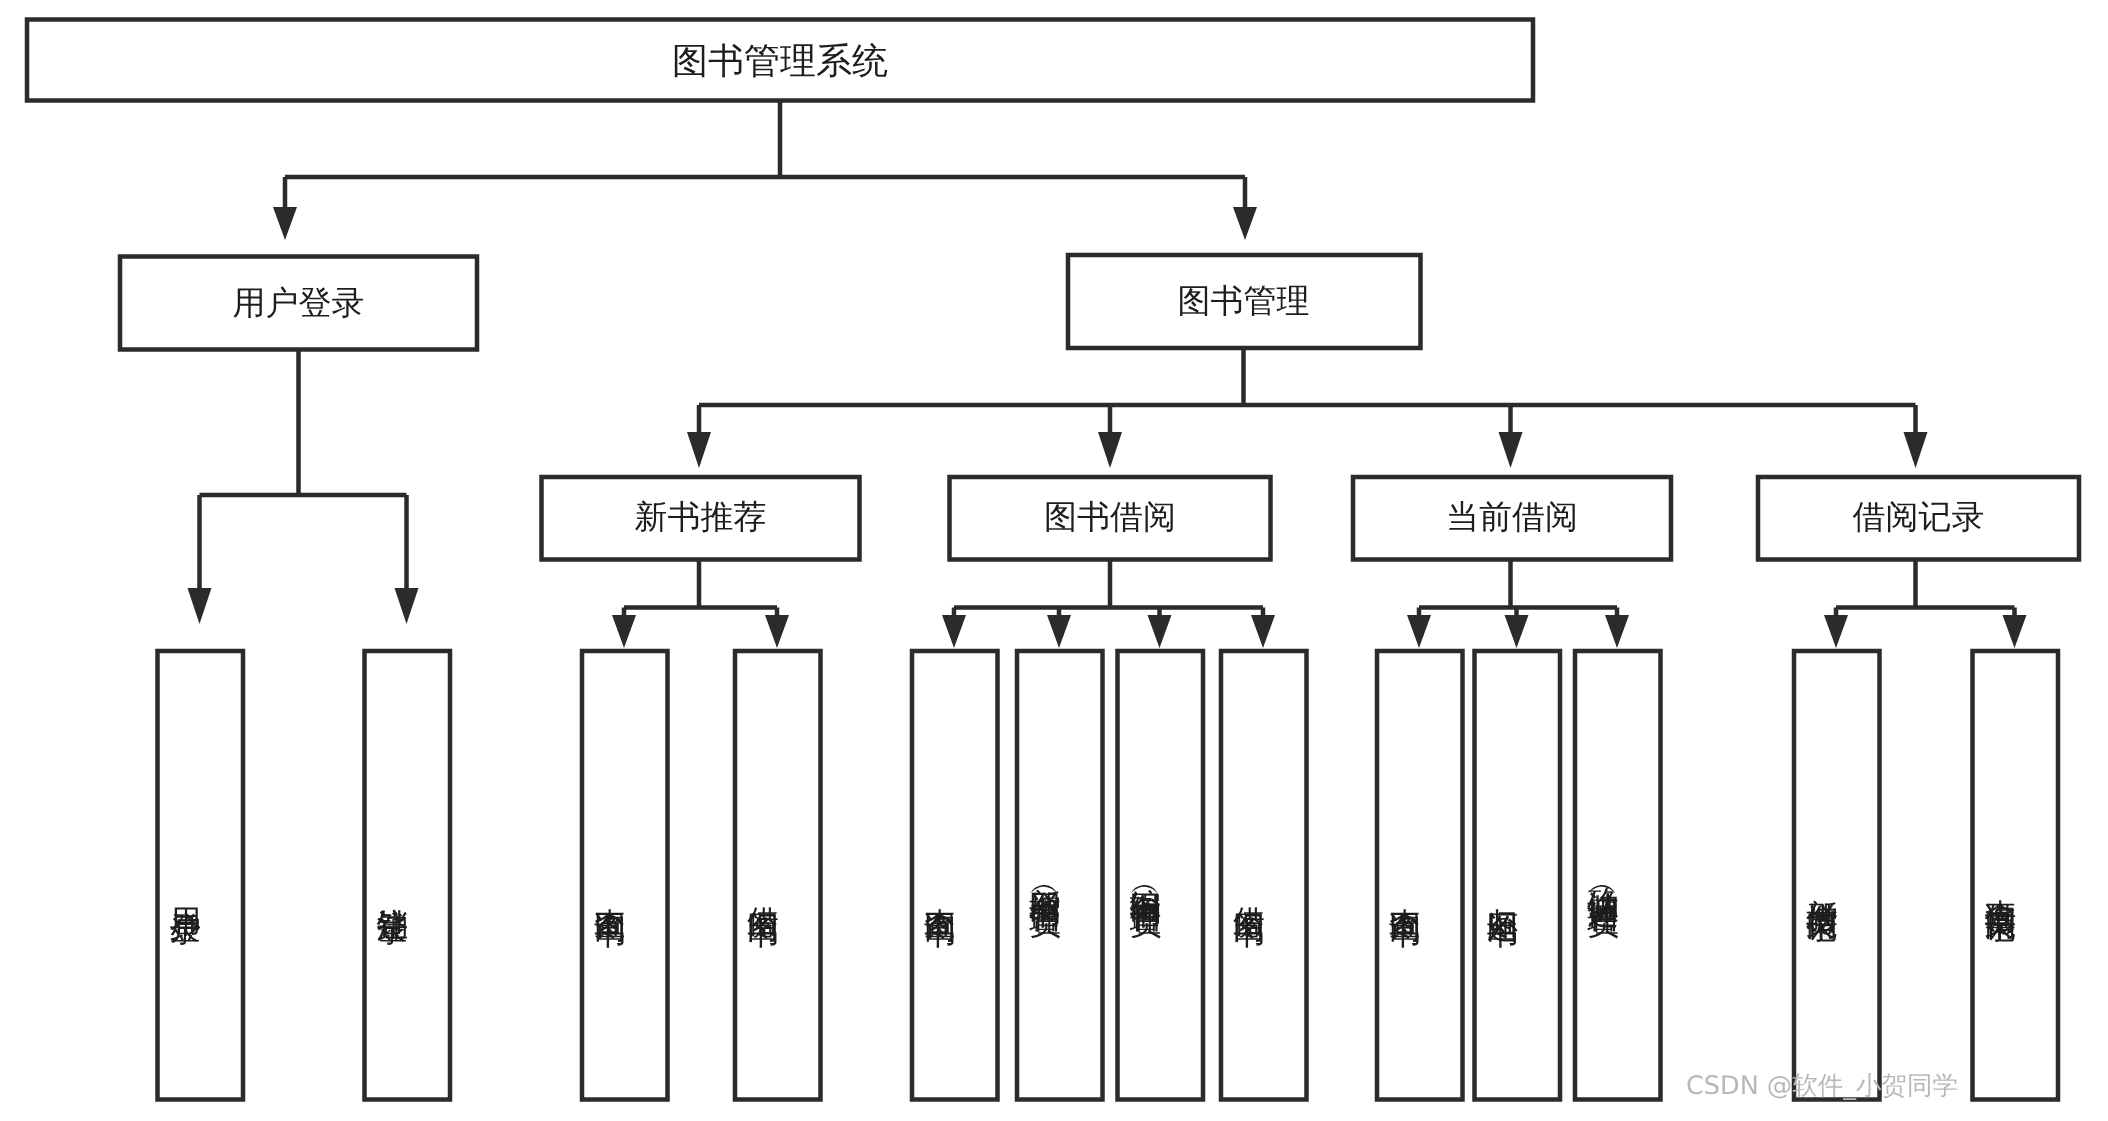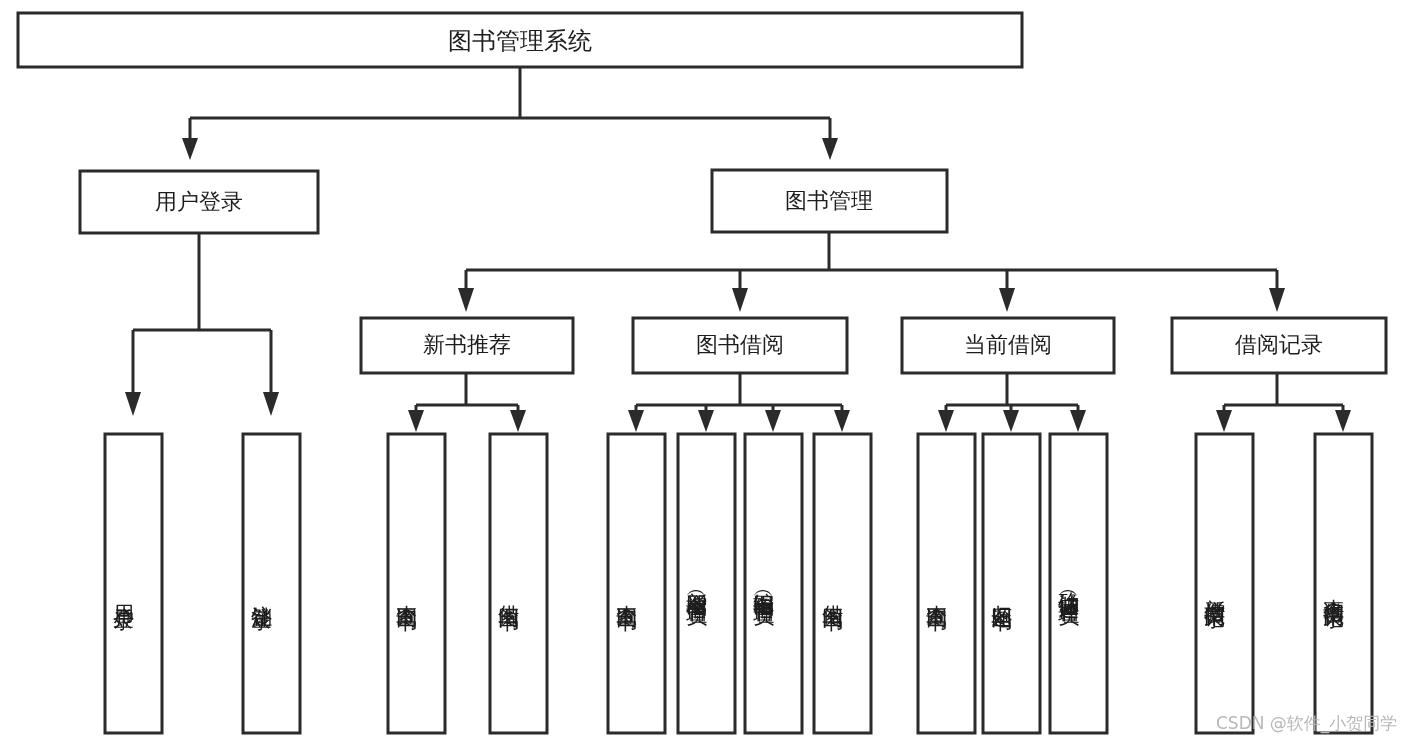--- a/index.html
+++ b/index.html
@@ -55,21 +55,21 @@
     font-size: 21px;
     line-height: 1.08;
     color: #1d1d1d;
     letter-spacing: 2px;
     white-space: nowrap;
     text-align: center;
     pointer-events: none;
   }
   .watermark {
     position: absolute;
-    left: 1216px;
+    left: 1124px;
     top: 712px;
     font-family: "DejaVu Sans", "Liberation Sans", sans-serif;
     font-size: 17px;
     color: #b8b8b8;
     white-space: nowrap;
   }
 </style>
 </head>
 <body>
 

